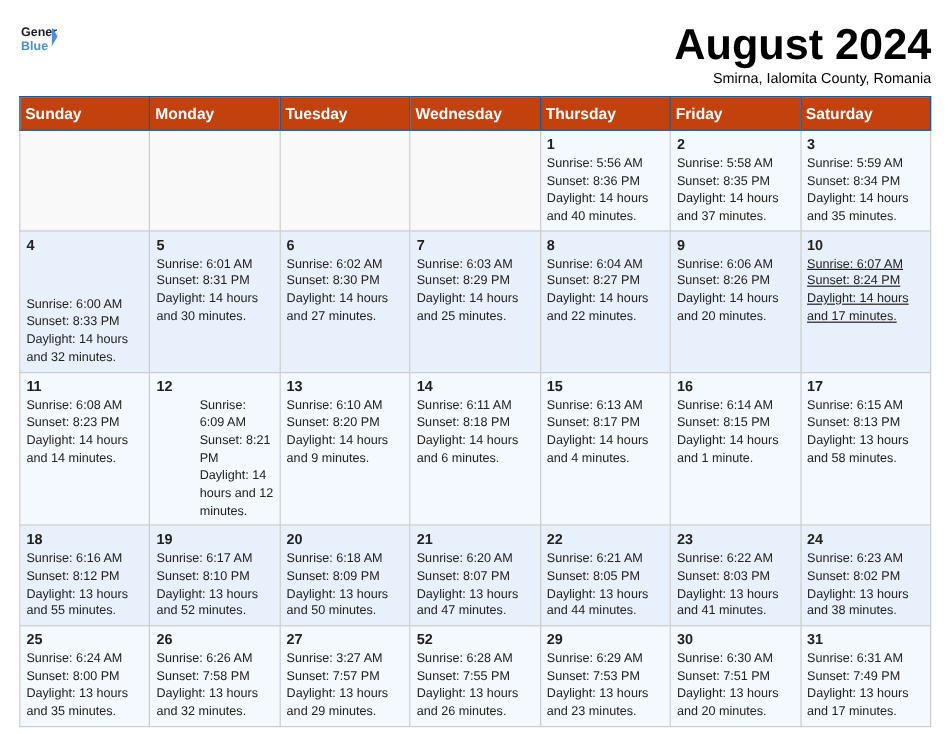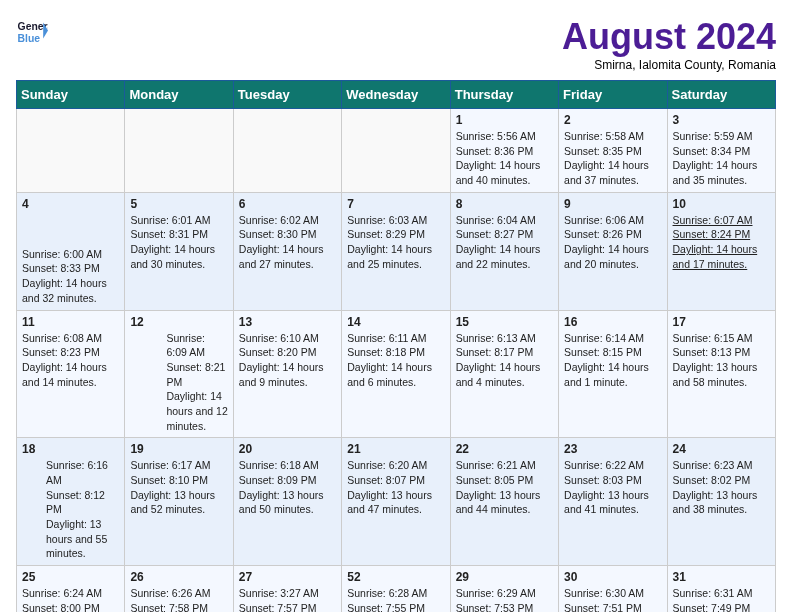--- a/index.html
+++ b/index.html
@@ -24,32 +24,32 @@
     .logo-icon {
       width: 32px;
       height: 32px;
     }
     .title-area {
       text-align: right;
     }
     .month-title {
       font-size: 36px;
       font-weight: bold;
-      color: #4c1d95;
+      color: #000000;
     }
     .location-title {
       font-size: 12px;
       color: #000000;
     }
     table {
       width: 100%;
       border-collapse: collapse;
     }
     thead th {
-      background-color: #0f766e;
+      background-color: #c2410c;
       color: #fff;
       padding: 6px 4px;
       font-size: 13px;
       font-weight: bold;
       text-align: left;
       border: 1px solid #1a5a9a;
     }
     tbody td {
       vertical-align: top;
       border: 1px solid #ccc;
@@ -218,21 +218,21 @@
         <td>
           <span class="day-number">17</span>
           <div class="cell-content" style="white-space: pre-line;">Sunrise: 6:15 AM
 Sunset: 8:13 PM
 Daylight: 13 hours and 58 minutes.</div>
         </td>
       </tr>
       <tr>
         <td>
           <span class="day-number">18</span>
-          <div class="cell-content" style="white-space: pre-line; margin-left: 24px;">Sunrise: 6:16 AM
+          <div class="cell-content" style="white-space: pre-line;">Sunrise: 6:16 AM
 Sunset: 8:12 PM
 Daylight: 13 hours and 55 minutes.</div>
         </td>
         <td>
           <span class="day-number">19</span>
           <div class="cell-content" style="white-space: pre-line;">Sunrise: 6:17 AM
 Sunset: 8:10 PM
 Daylight: 13 hours and 52 minutes.</div>
         </td>
         <td>

